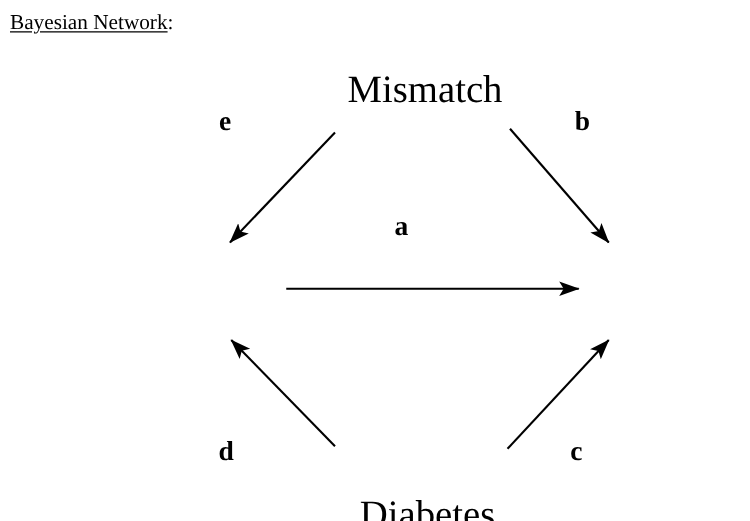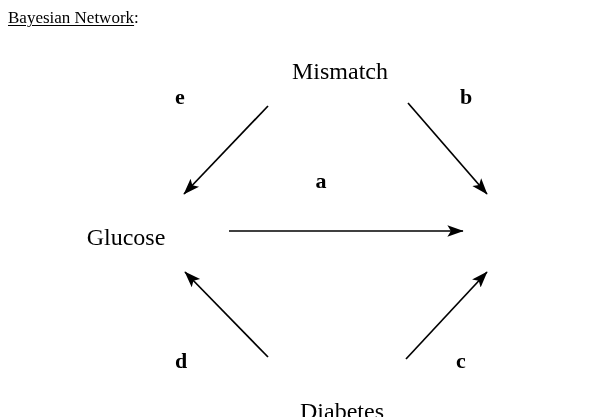--- a/index.html
+++ b/index.html
@@ -26,21 +26,21 @@
     font-family: "Liberation Serif", serif;
     white-space: nowrap;
   }
   .caption .underlined {
     text-decoration: underline;
     text-underline-offset: 2px;
   }
   .node {
     position: absolute;
     font-family: "Liberation Serif", serif;
-    font-size: 24px;
+    font-size: 31px;
     line-height: 1;
     white-space: nowrap;
     text-align: center;
     transform: translate(-50%, -50%);
   }
   .edge-label {
     position: absolute;
     font-family: "Liberation Serif", serif;
     font-weight: bold;
     font-size: 22px;
@@ -71,21 +71,20 @@
       </marker>
     </defs>
     <line id="line-edge-e" stroke="#000000" stroke-width="1.7" marker-end="url(#arrowhead)" x1="268" y1="106" x2="184" y2="194"></line>
     <line id="line-edge-b" stroke="#000000" stroke-width="1.7" marker-end="url(#arrowhead)" x1="408" y1="103" x2="487" y2="194"></line>
     <line id="line-edge-a" stroke="#000000" stroke-width="1.7" marker-end="url(#arrowhead)" x1="229" y1="231" x2="463" y2="231"></line>
     <line id="line-edge-d" stroke="#000000" stroke-width="1.7" marker-end="url(#arrowhead)" x1="268" y1="357" x2="185" y2="272"></line>
     <line id="line-edge-c" stroke="#000000" stroke-width="1.7" marker-end="url(#arrowhead)" x1="406" y1="359" x2="487" y2="272"></line>
   </svg>
 
   <div class="node" id="node-mismatch" style="left: 340px; top: 71px;">Mismatch</div>
-  <div class="node" id="node-glucose" style="left: 126px; top: 237px;">Glucose</div>
   <div class="node" id="node-diabetes" style="left: 342px; top: 399px; margin-top: 12px;">Diabetes</div>
 
   <div class="edge-label" id="label-edge-e" style="left: 180px; top: 97px;">e</div>
   <div class="edge-label" id="label-edge-b" style="left: 466px; top: 97px;">b</div>
   <div class="edge-label" id="label-edge-a" style="left: 321px; top: 181px;">a</div>
   <div class="edge-label" id="label-edge-d" style="left: 181px; top: 361px;">d</div>
   <div class="edge-label" id="label-edge-c" style="left: 461px; top: 361px;">c</div>
 
 </div>
 

